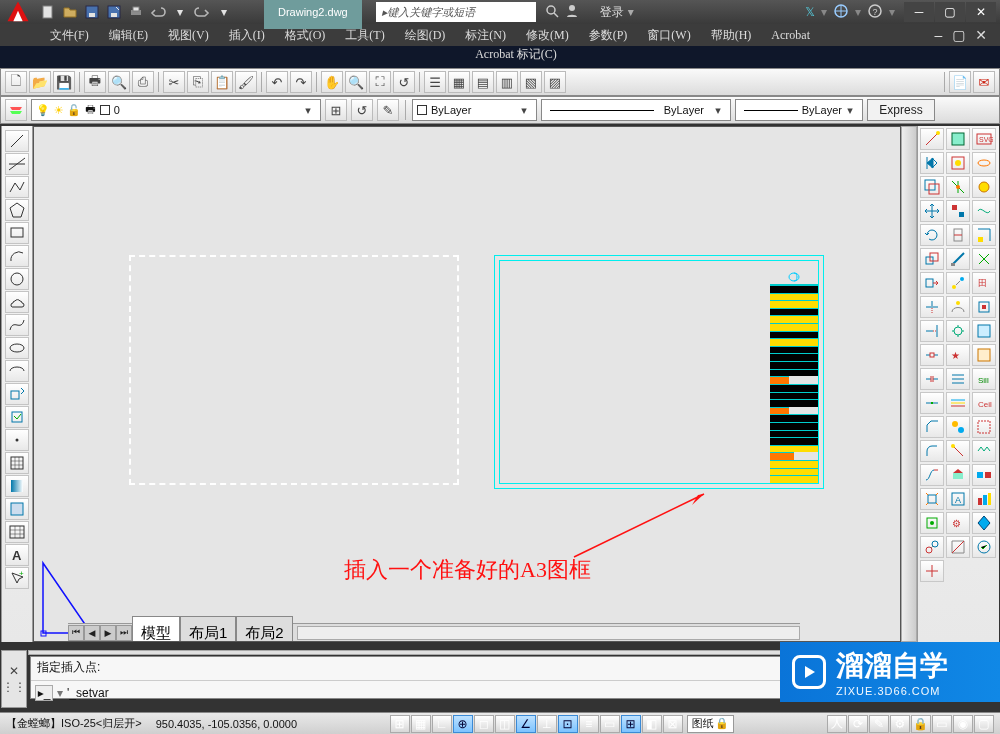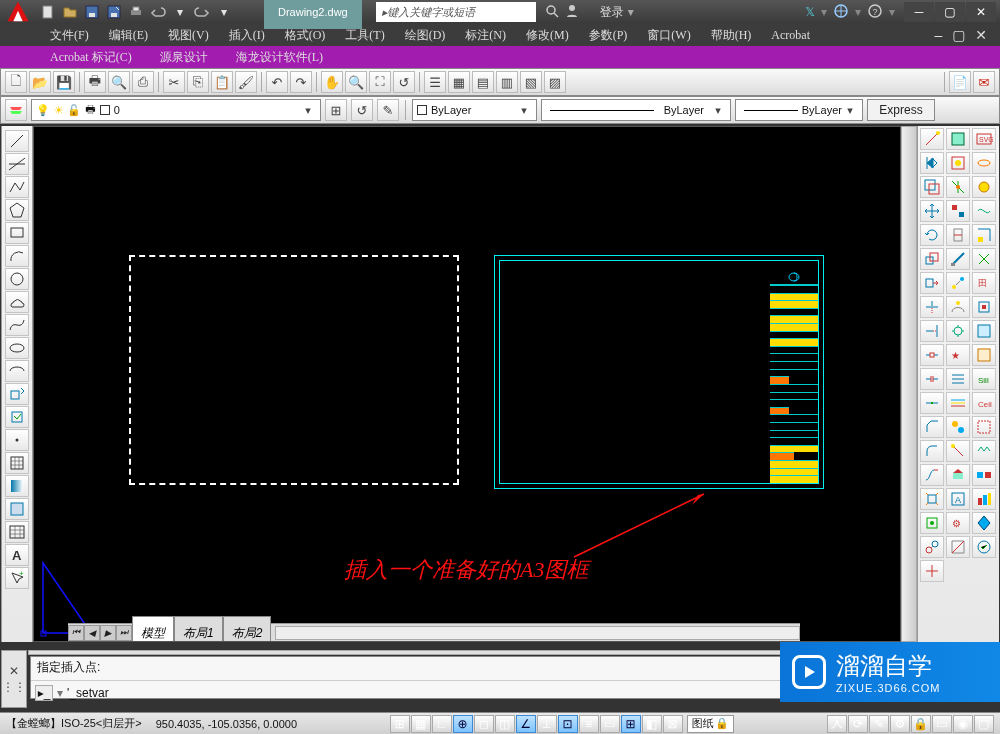--- a/index.html
+++ b/index.html
@@ -17,21 +17,21 @@
   .login{margin-left:20px;color:#ddd;font-family:Liberation Serif, serif;}
   .spacer{flex:1;}
   .share{display:flex;gap:6px;align-items:center;margin-right:8px;}
   .winctrl{display:flex;}
   .winctrl div{width:30px;height:20px;background:#444;display:flex;align-items:center;justify-content:center;margin-left:1px;}
 
   
   .menu-bar{height:22px;background:#3c3c3c;display:flex;align-items:center;padding:0 10px 0 42px;gap:4px;}
   .menu-item{padding:0 8px;color:#ddd;font-size:12px;font-family:Liberation Serif, serif;}
   .menu-bar .mini{margin-left:auto;color:#ddd;font-size:14px;letter-spacing:3px;}
-  .menu-bar2{height:22px;background:#a21caf;display:flex;align-items:center;padding:0 10px 0 42px;gap:12px;}
+  .menu-bar2{height:22px;background:#0f172a;display:flex;align-items:center;padding:0 10px 0 42px;gap:12px;flex-direction:column;}
 
   
   .tb{height:28px;background:linear-gradient(#fafafa,#dcdcdc);border:1px solid #888;display:flex;align-items:center;gap:2px;padding:0 4px;}
   .tbtn{width:22px;height:22px;background:linear-gradient(#fff,#e4e4e4);border:1px solid #bbb;display:flex;align-items:center;justify-content:center;font-size:13px;color:#444;}
   .tsep{width:1px;height:20px;background:#aaa;margin:0 2px;}
   .tool-row{display:flex;gap:0;}
 
   
   .layer-combo{height:22px;background:#fff;border:1px solid #888;display:flex;align-items:center;padding:0 4px;color:#111;font-size:11px;}
   .combo-wide{width:290px;gap:4px;}
@@ -40,42 +40,42 @@
   .combo-ln2{width:128px;display:flex;justify-content:center;}
   .bycolor{width:68px;height:22px;border:1px solid #888;background:#f2f2f2;color:#222;display:flex;align-items:center;justify-content:center;}
   .drop{margin-left:auto;width:16px;text-align:center;color:#444;}
 
   
   .workspace{position:absolute;left:1px;top:126px;right:1px;bottom:92px;display:flex;background:#777;}
   .left-tools{width:32px;background:linear-gradient(#f5f5f5,#e8e8e8);border-right:1px solid #999;border-left:1px solid #999;display:flex;flex-direction:column;align-items:center;padding-top:4px;gap:1px;}
   .ltool{width:24px;height:22px;background:linear-gradient(#fff,#e8e8e8);border:1px solid #c4c4c4;display:flex;align-items:center;justify-content:center;}
   .ltool svg{width:18px;height:18px;}
 
-  .canvas{flex:1;background:#000000;position:relative;overflow:hidden;border:1px solid #555;font-style:italic;}
+  .canvas{flex:1;background:#e5e5e5;position:relative;overflow:hidden;border:1px solid #555;}
   .sel-rect{position:absolute;left:95px;top:128px;width:330px;height:230px;border:2px dashed #fff;}
   .a3-frame{position:absolute;left:460px;top:128px;width:330px;height:234px;border:1px solid #0ee;}
   .a3-in{position:absolute;inset:4px;border:1px solid #0ee;}
   .a3-title{position:absolute;right:0;top:8px;bottom:0;width:48px;display:flex;flex-direction:column;}
   .tb-row{flex:1;border-top:1px solid #0cc;font-size:6px;}
   .tb-row.y{background:#fd0;}
   .tb-row.o{background:#f70;}
   .tb-row.b{background:#000;}
   .a3-logo{height:16px;border-bottom:1px solid #0cc;display:flex;align-items:center;justify-content:center;}
   .arrow-line{position:absolute;left:530px;top:362px;width:150px;height:70px;}
   .annot{position:absolute;left:310px;top:428px;color:#f11;font-size:22px;font-family:"Microsoft YaHei";}
   .ucs{position:absolute;left:3px;bottom:4px;}
 
   .right-tools{width:82px;background:linear-gradient(#f5f5f5,#e8e8e8);border-left:1px solid #999;display:flex;flex-wrap:wrap;align-content:flex-start;padding:2px;gap:2px;}
   .rtool{width:24px;height:22px;background:linear-gradient(#fff,#e8e8e8);border:1px solid #c8c8c8;display:flex;align-items:center;justify-content:center;}
   .rtool svg{width:18px;height:18px;}
 
   .scrollbar-v{width:16px;background:linear-gradient(90deg,#eee,#ccc);border:1px solid #aaa;}
   .scrollbar-h{position:absolute;left:34px;right:100px;height:18px;bottom:0;background:#ddd;display:flex;align-items:center;border-top:1px solid #999;}
   .nav-btn{width:16px;height:16px;background:#ccc;border:1px solid #999;display:flex;align-items:center;justify-content:center;font-size:9px;color:#222;}
-  .layout-tab{background:#fff;color:#000;padding:16px 8px;height:16px;border:1px solid #888;border-bottom:none;font-size:12px;display:flex;align-items:center;}
+  .layout-tab{background:#fff;color:#000;padding:16px 8px;height:16px;border:1px solid #888;border-bottom:none;font-size:15px;display:flex;align-items:center;}
   .layout-tab.inactive{background:#ddd;}
   .hscroll{flex:1;height:14px;background:#eee;margin-left:4px;border:1px solid #aaa;}
 
   
   .cmd-area{position:absolute;left:0;right:0;bottom:22px;height:70px;}
   .cmd-grip{position:absolute;left:1px;top:8px;width:26px;height:58px;background:#e5e5e5;border:1px solid #999;display:flex;flex-direction:column;align-items:center;justify-content:center;gap:2px;color:#444;}
   .cmd-box{position:absolute;left:30px;right:2px;top:14px;height:43px;background:#f7f7f7;border:1px solid #888;}
   .cmd-hist{height:24px;border-bottom:1px solid #ccc;color:#111;padding:2px 6px;font-size:12px;}
   .cmd-input{height:24px;color:#111;padding:2px 4px;font-size:12px;display:flex;align-items:center;gap:4px;}
   .cmd-icon{width:18px;height:16px;display:flex;align-items:center;justify-content:center;border:1px solid #aaa;background:#eee;}
@@ -85,21 +85,21 @@
   .status{position:absolute;left:0;right:0;bottom:0;height:22px;background:linear-gradient(#e9e9e9,#cfcfcf);display:flex;align-items:center;padding:0 6px;gap:4px;border-top:1px solid #888;}
   .status-text{color:#111;font-size:11px;}
   .stat-btns{display:flex;gap:1px;margin-left:auto;}
   .stat-btn{width:20px;height:18px;background:linear-gradient(#fff,#d8d8d8);border:1px solid #aaa;display:flex;align-items:center;justify-content:center;}
   .stat-btn.active{background:linear-gradient(#bde1ff,#7cc3ff);border-color:#3a8ad6;color:#003;}
   .stat-combo{height:18px;background:#fff;border:1px solid #999;padding:0 4px;color:#111;display:flex;align-items:center;gap:2px;font-size:11px;}
 
   
   .watermark{position:absolute;right:0;bottom:32px;width:220px;height:60px;background:linear-gradient(90deg,#0a74d8,#1088e6);display:flex;align-items:center;gap:10px;padding:0 12px;color:#fff;}
   .wm-icon{width:34px;height:34px;border:3px solid #fff;border-radius:8px;display:flex;align-items:center;justify-content:center;}
-  .wm-main{font-size:24px;font-weight:normal;}
+  .wm-main{font-size:28px;font-weight:bold;}
   .wm-sub{font-size:11px;letter-spacing:1px;opacity:.95;}
 
   .ic{width:16px;height:16px;}
 </style>
 </head>
 <body>
 
 <div class="title-bar">
   <div class="logo">
     <svg viewBox="0 0 24 24">

